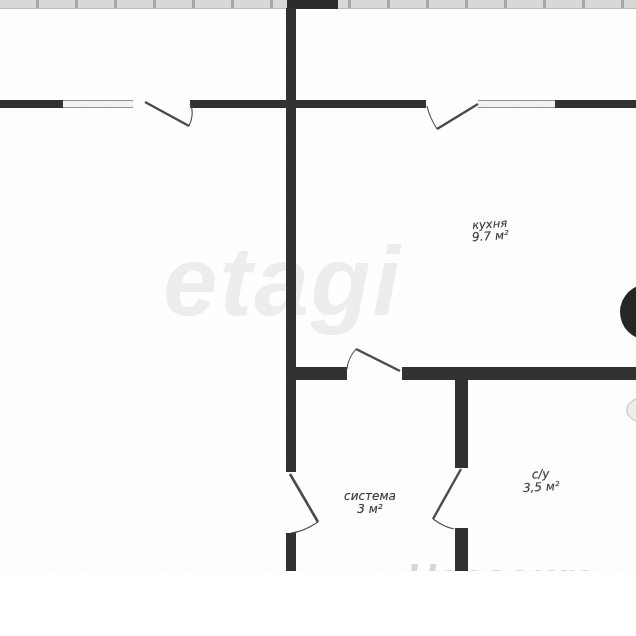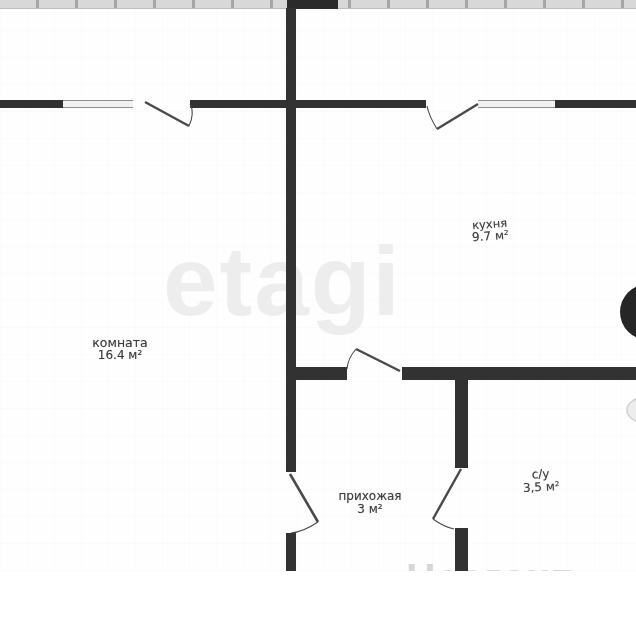--- a/index.html
+++ b/index.html
@@ -3,20 +3,21 @@
 <meta charset="utf-8">
 <style>
   html,body { margin:0; padding:0; background:#fff; }
   #canvas {
     position:relative; width:636px; height:571px; overflow:hidden;
     background:
       repeating-linear-gradient(90deg, rgba(0,0,0,0.012) 0 1px, transparent 1px 27px),
       repeating-linear-gradient(0deg, rgba(0,0,0,0.012) 0 1px, transparent 1px 27px),
       #fefefe;
     font-family:"DejaVu Sans", "Liberation Sans", sans-serif;
+    font-style:italic;
   }
   .wall { position:absolute; background:#323232; z-index:3; }
   .window {
     position:absolute; height:8px; z-index:3;
     background:linear-gradient(#f2f2f2 0 42%, #b4b4b4 42% 58%, #f2f2f2 58% 100%);
     border-top:1px solid #8f8f8f; border-bottom:1px solid #8f8f8f; box-sizing:border-box;
   }
   .band-top {
     position:absolute; left:0; top:0; width:636px; height:8px; z-index:2;
     background:repeating-linear-gradient(90deg, #d8d8d8 0 36px, #a6a6a6 36px 39px);
@@ -116,32 +117,28 @@
     <g fill="none" stroke="#bbbbbb">
       <rect x="557" y="572" width="96" height="42" rx="17" stroke-width="2.2"></rect>
       <rect x="563" y="578" width="90" height="30" rx="10" stroke-width="1.4"></rect>
     </g>
 
     <ellipse cx="643" cy="410" rx="16" ry="12" fill="#ededed" stroke="#cfcfcf" stroke-width="1.5"></ellipse>
 
     <circle cx="648" cy="312" r="28" fill="#262626"></circle>
   </svg>
 
-  <div class="room-label" style="left:72px; top:336px; width:96px;">
-    <div>комната</div>
-    <div class="area">16.4 м²</div>
-  </div>
 
   <div class="room-label" style="left:458px; top:218px; width:64px; font-size:11.5px; line-height:12px; transform:rotate(-4deg);">
     <div>кухня</div>
     <div class="area">9.7 м²</div>
   </div>
 
   <div class="room-label" style="left:329px; top:490px; width:82px; font-size:12px;">
-    <div>прихожая</div>
+    <div>система</div>
     <div class="area">3 м²</div>
   </div>
 
   <div class="room-label" style="left:512px; top:468px; width:58px; font-size:12px; transform:rotate(-3deg);">
     <div>с/у</div>
     <div class="area">3,5 м²</div>
   </div>
 
 </div>
 

